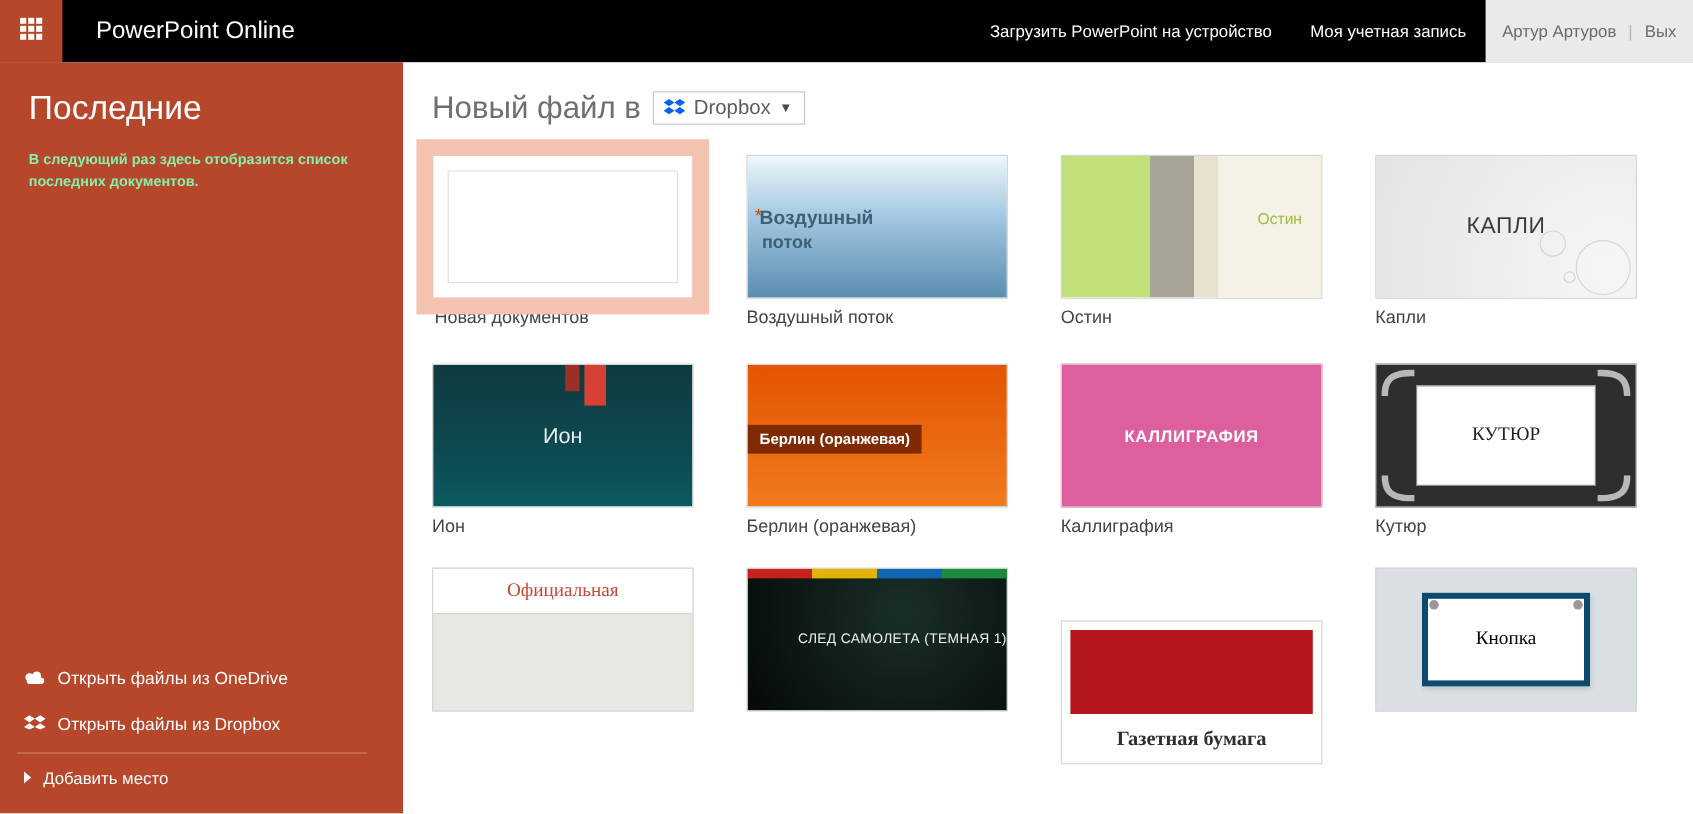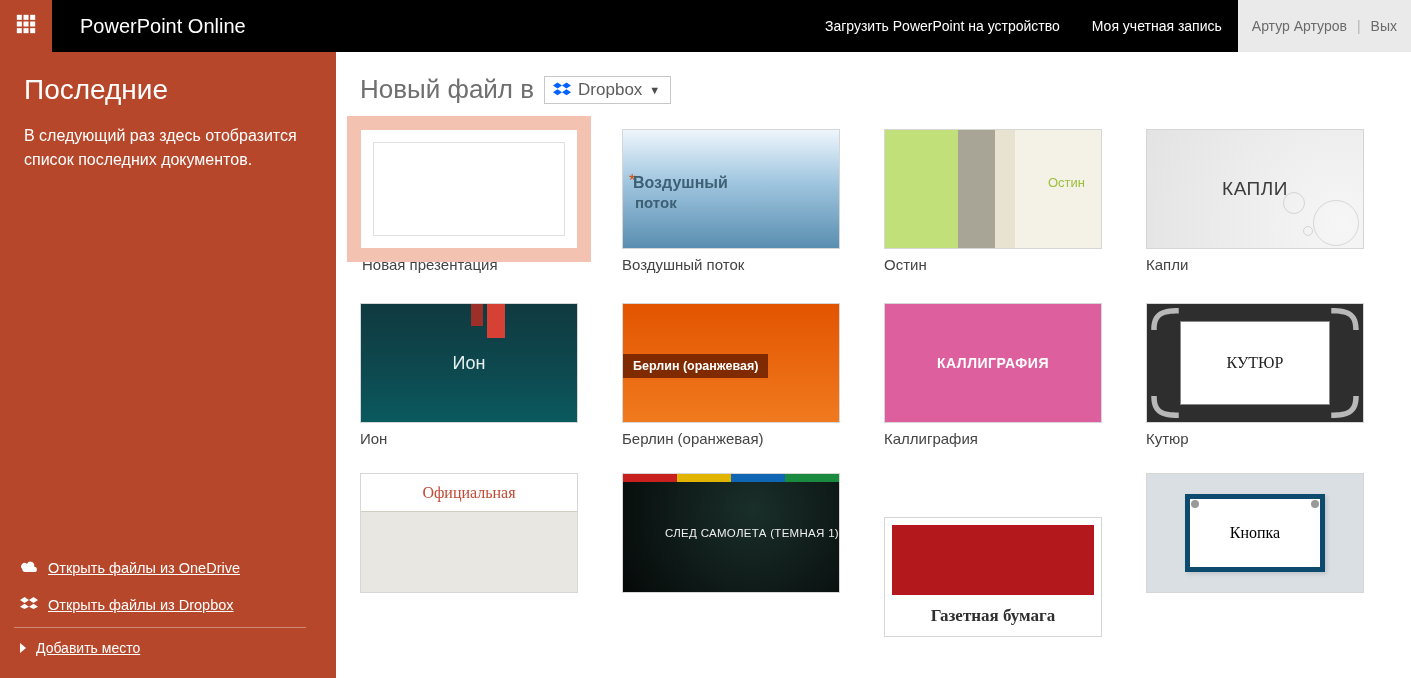--- a/index.html
+++ b/index.html
@@ -18,23 +18,23 @@
   .grey-sep { margin: 0 10px; color: #b5b5b5; }
   .grey-exit { color: #6b6b6b; }
 
   
   .body { flex: 1; display: flex; min-height: 0; }
 
   
   .sidebar { width: 336px; background: #b7472a; color: #fff; display: flex; flex-direction: column; }
   .side-pad { padding: 22px 24px 0 24px; }
   .recent-title { font-size: 28px; font-weight: 300; margin-bottom: 18px; }
-  .recent-msg { font-size: 16px; line-height: 1.5; color: #ffffff; }
+  .recent-msg { font-size: 12px; line-height: 1.5; color: #86efac; font-weight: bold; }
   .side-spacer { flex: 1; }
-  .side-actions { padding: 0 30px 12px 14px; text-decoration: underline; }
+  .side-actions { padding: 0 30px 12px 14px; }
   .side-action { display: flex; align-items: center; gap: 10px; padding: 10px 6px; font-size: 14.5px; cursor: pointer; }
   .side-action svg { width: 18px; height: 14px; fill: #fff; flex: 0 0 18px; }
   .side-action.add { border-top: 1px solid rgba(255,255,255,0.35); margin-top: 4px; padding-top: 12px; font-size: 14px; }
   .caret-r { width: 0; height: 0; border-top: 5px solid transparent; border-bottom: 5px solid transparent; border-left: 6px solid #fff; }
 
   
   .main { flex: 1; background: #fff; padding: 22px 12px 0 24px; overflow: hidden; }
   .heading { display: flex; align-items: center; gap: 10px; margin-bottom: 24px; }
   .heading-text { font-size: 26px; font-weight: 300; color: #6f6f6f; }
   .loc-btn { border: 1px solid #c7c7c7; display: inline-flex; align-items: center; gap: 7px; padding: 3px 10px 3px 8px; font-size: 17px; color: #5c5c5c; cursor: pointer; }
@@ -186,21 +186,21 @@
           <span class="dd">▼</span>
         </span>
       </div>
 
       <div class="grid">
 
         <div class="tile t-blank selected">
           <div class="thumb">
               <div class="sel-inner"></div>
             </div>
-          <div class="tlabel">Новая презентация</div>
+          <div class="tlabel">Новая документов</div>
         </div>
 
         <div class="tile t-air">
           <div class="thumb">
             <span class="a0">*</span>
             <span class="a1">Воздушный</span>
             <span class="a2">поток</span>
           </div>
           <div class="tlabel">Воздушный поток</div>
         </div>

